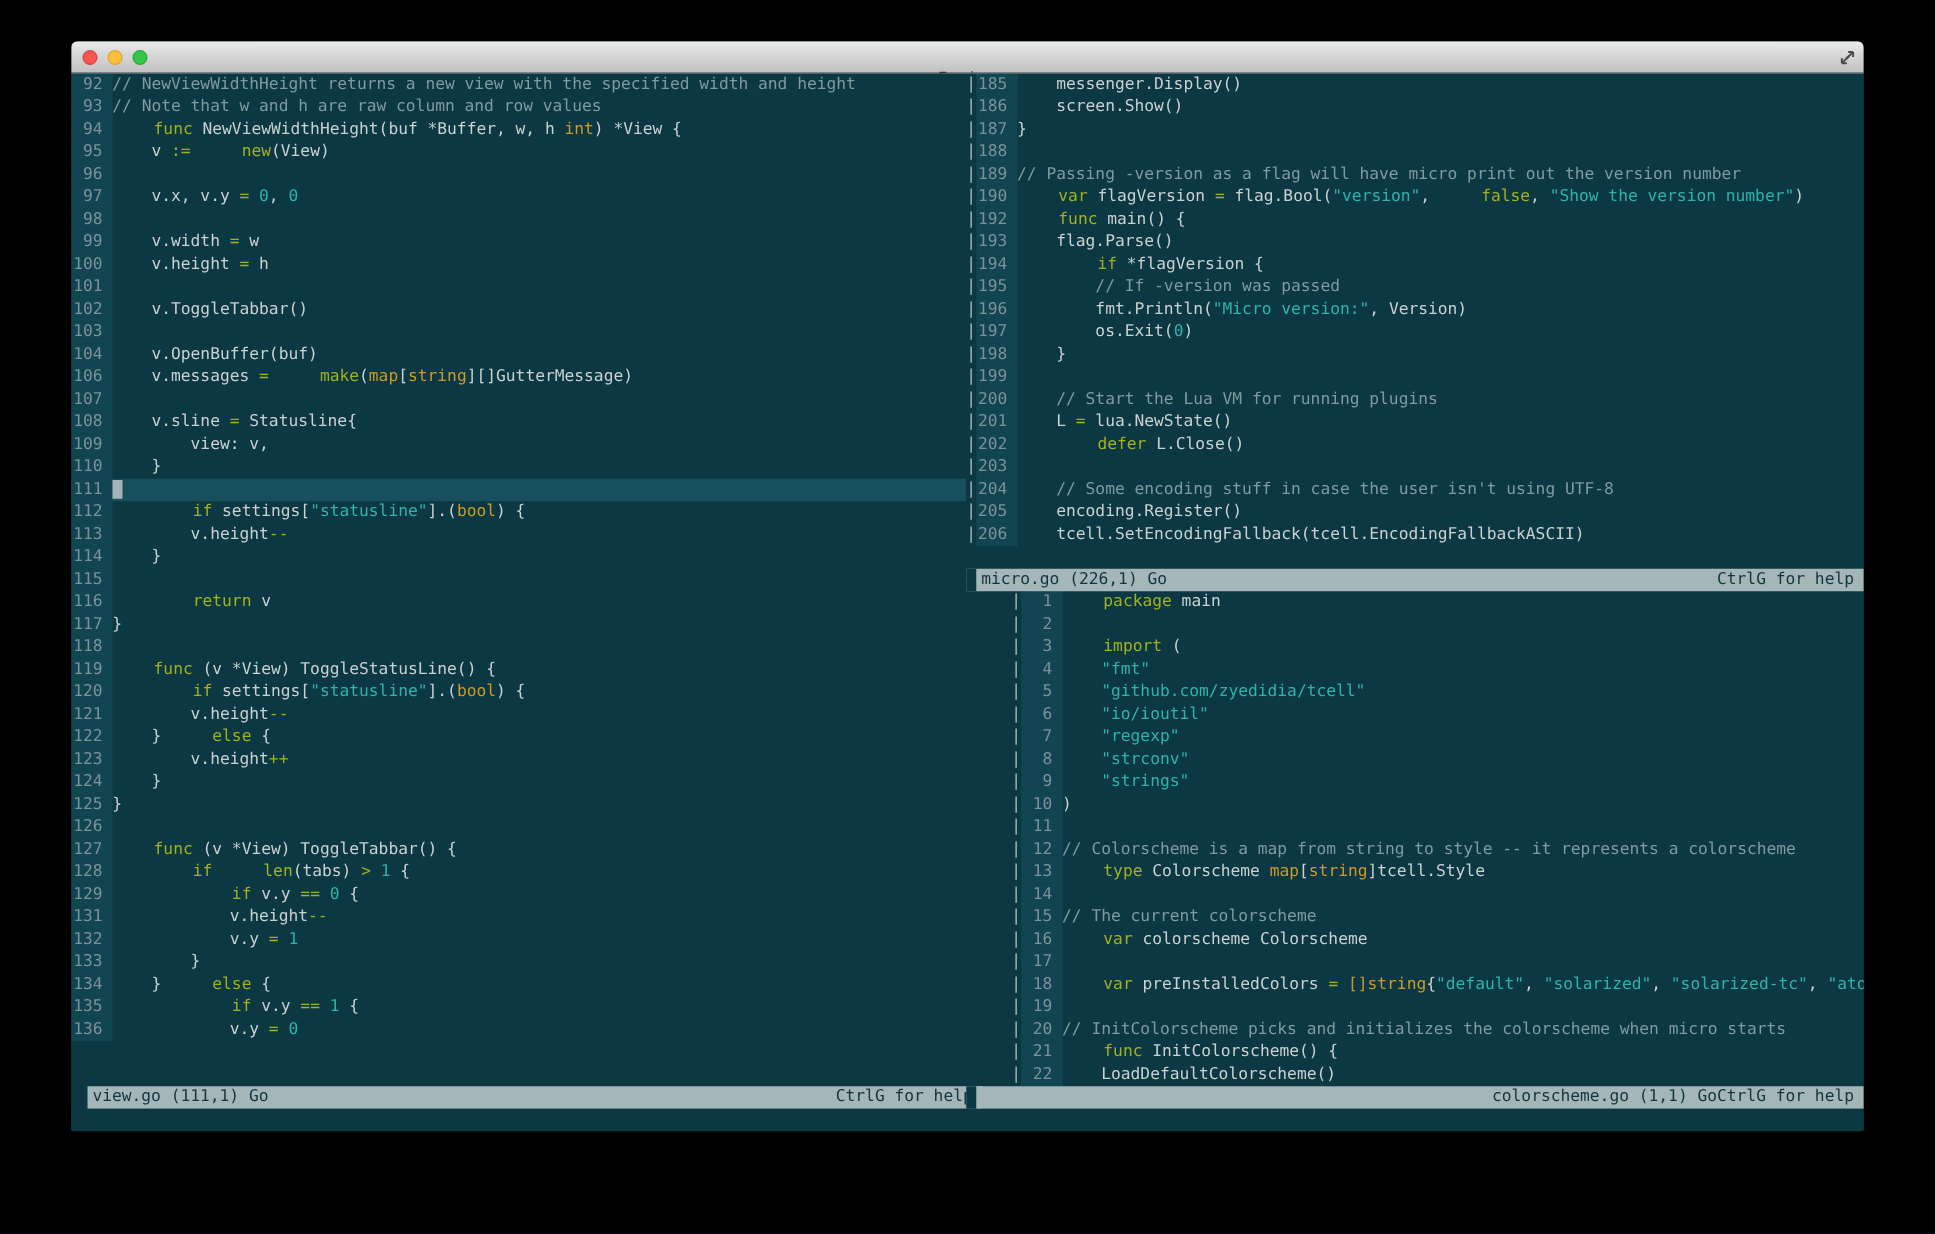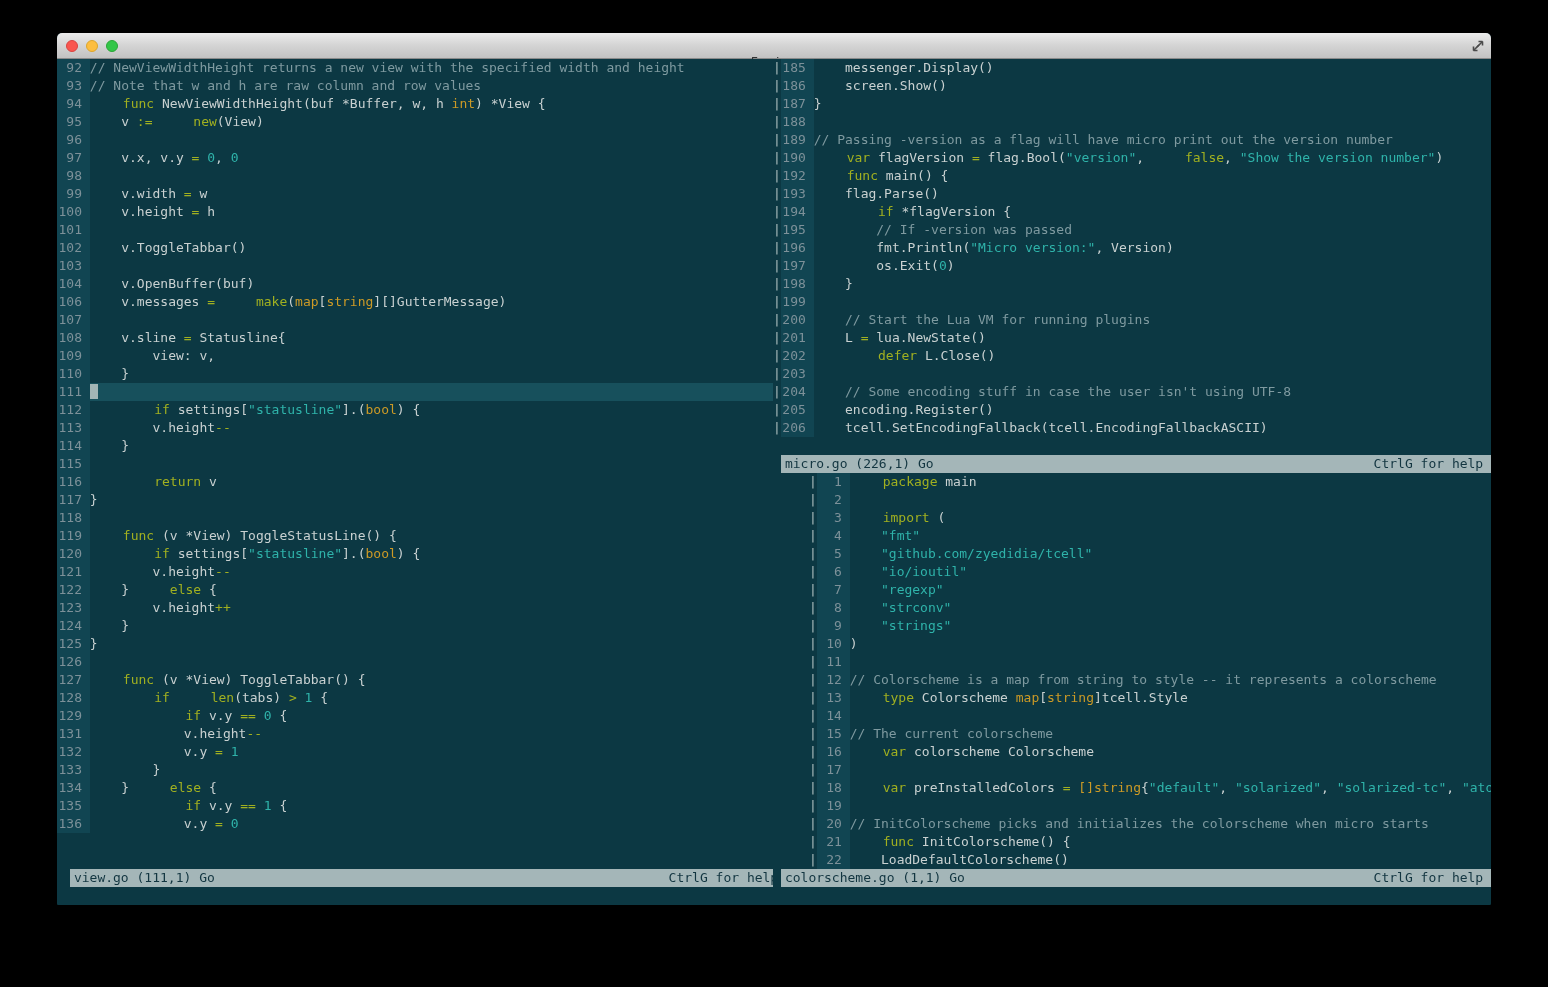--- a/index.html
+++ b/index.html
@@ -54,21 +54,21 @@
 
   .statusbar{
     position:absolute;height:18px;line-height:18px;box-sizing:border-box;
     background:var(--status-bg,#a4b6b8);color:var(--status-text,#123540);
     font-size:13px;display:flex;justify-content:space-between;white-space:pre;
   }
   .statusbar .sb-left{padding-left:0.5ch;}
   .statusbar .sb-right{padding-right:1ch;}
   #status-left{left:0;top:810px;width:716px;margin-left:13px;}
   #status-rt{left:716px;top:396px;width:718px;border-left:8px solid var(--bg,#0c3843);}
-  #status-rb{left:716px;top:810px;width:718px;border-left:8px solid var(--bg,#0c3843);}
+  #status-rb{left:716px;top:810px;width:718px;border-left:8px solid var(--bg,#0c3843);justify-content:flex-end;}
   #cmdline{position:absolute;left:0;top:828px;width:1434px;height:18px;background:var(--bg,#0c3843);}
 </style>
 </head>
 <body>
 
 <div class="window">
   <div class="titlebar">
     <div class="traffic-lights">
       <span class="light red"></span>
       <span class="light yellow"></span>

